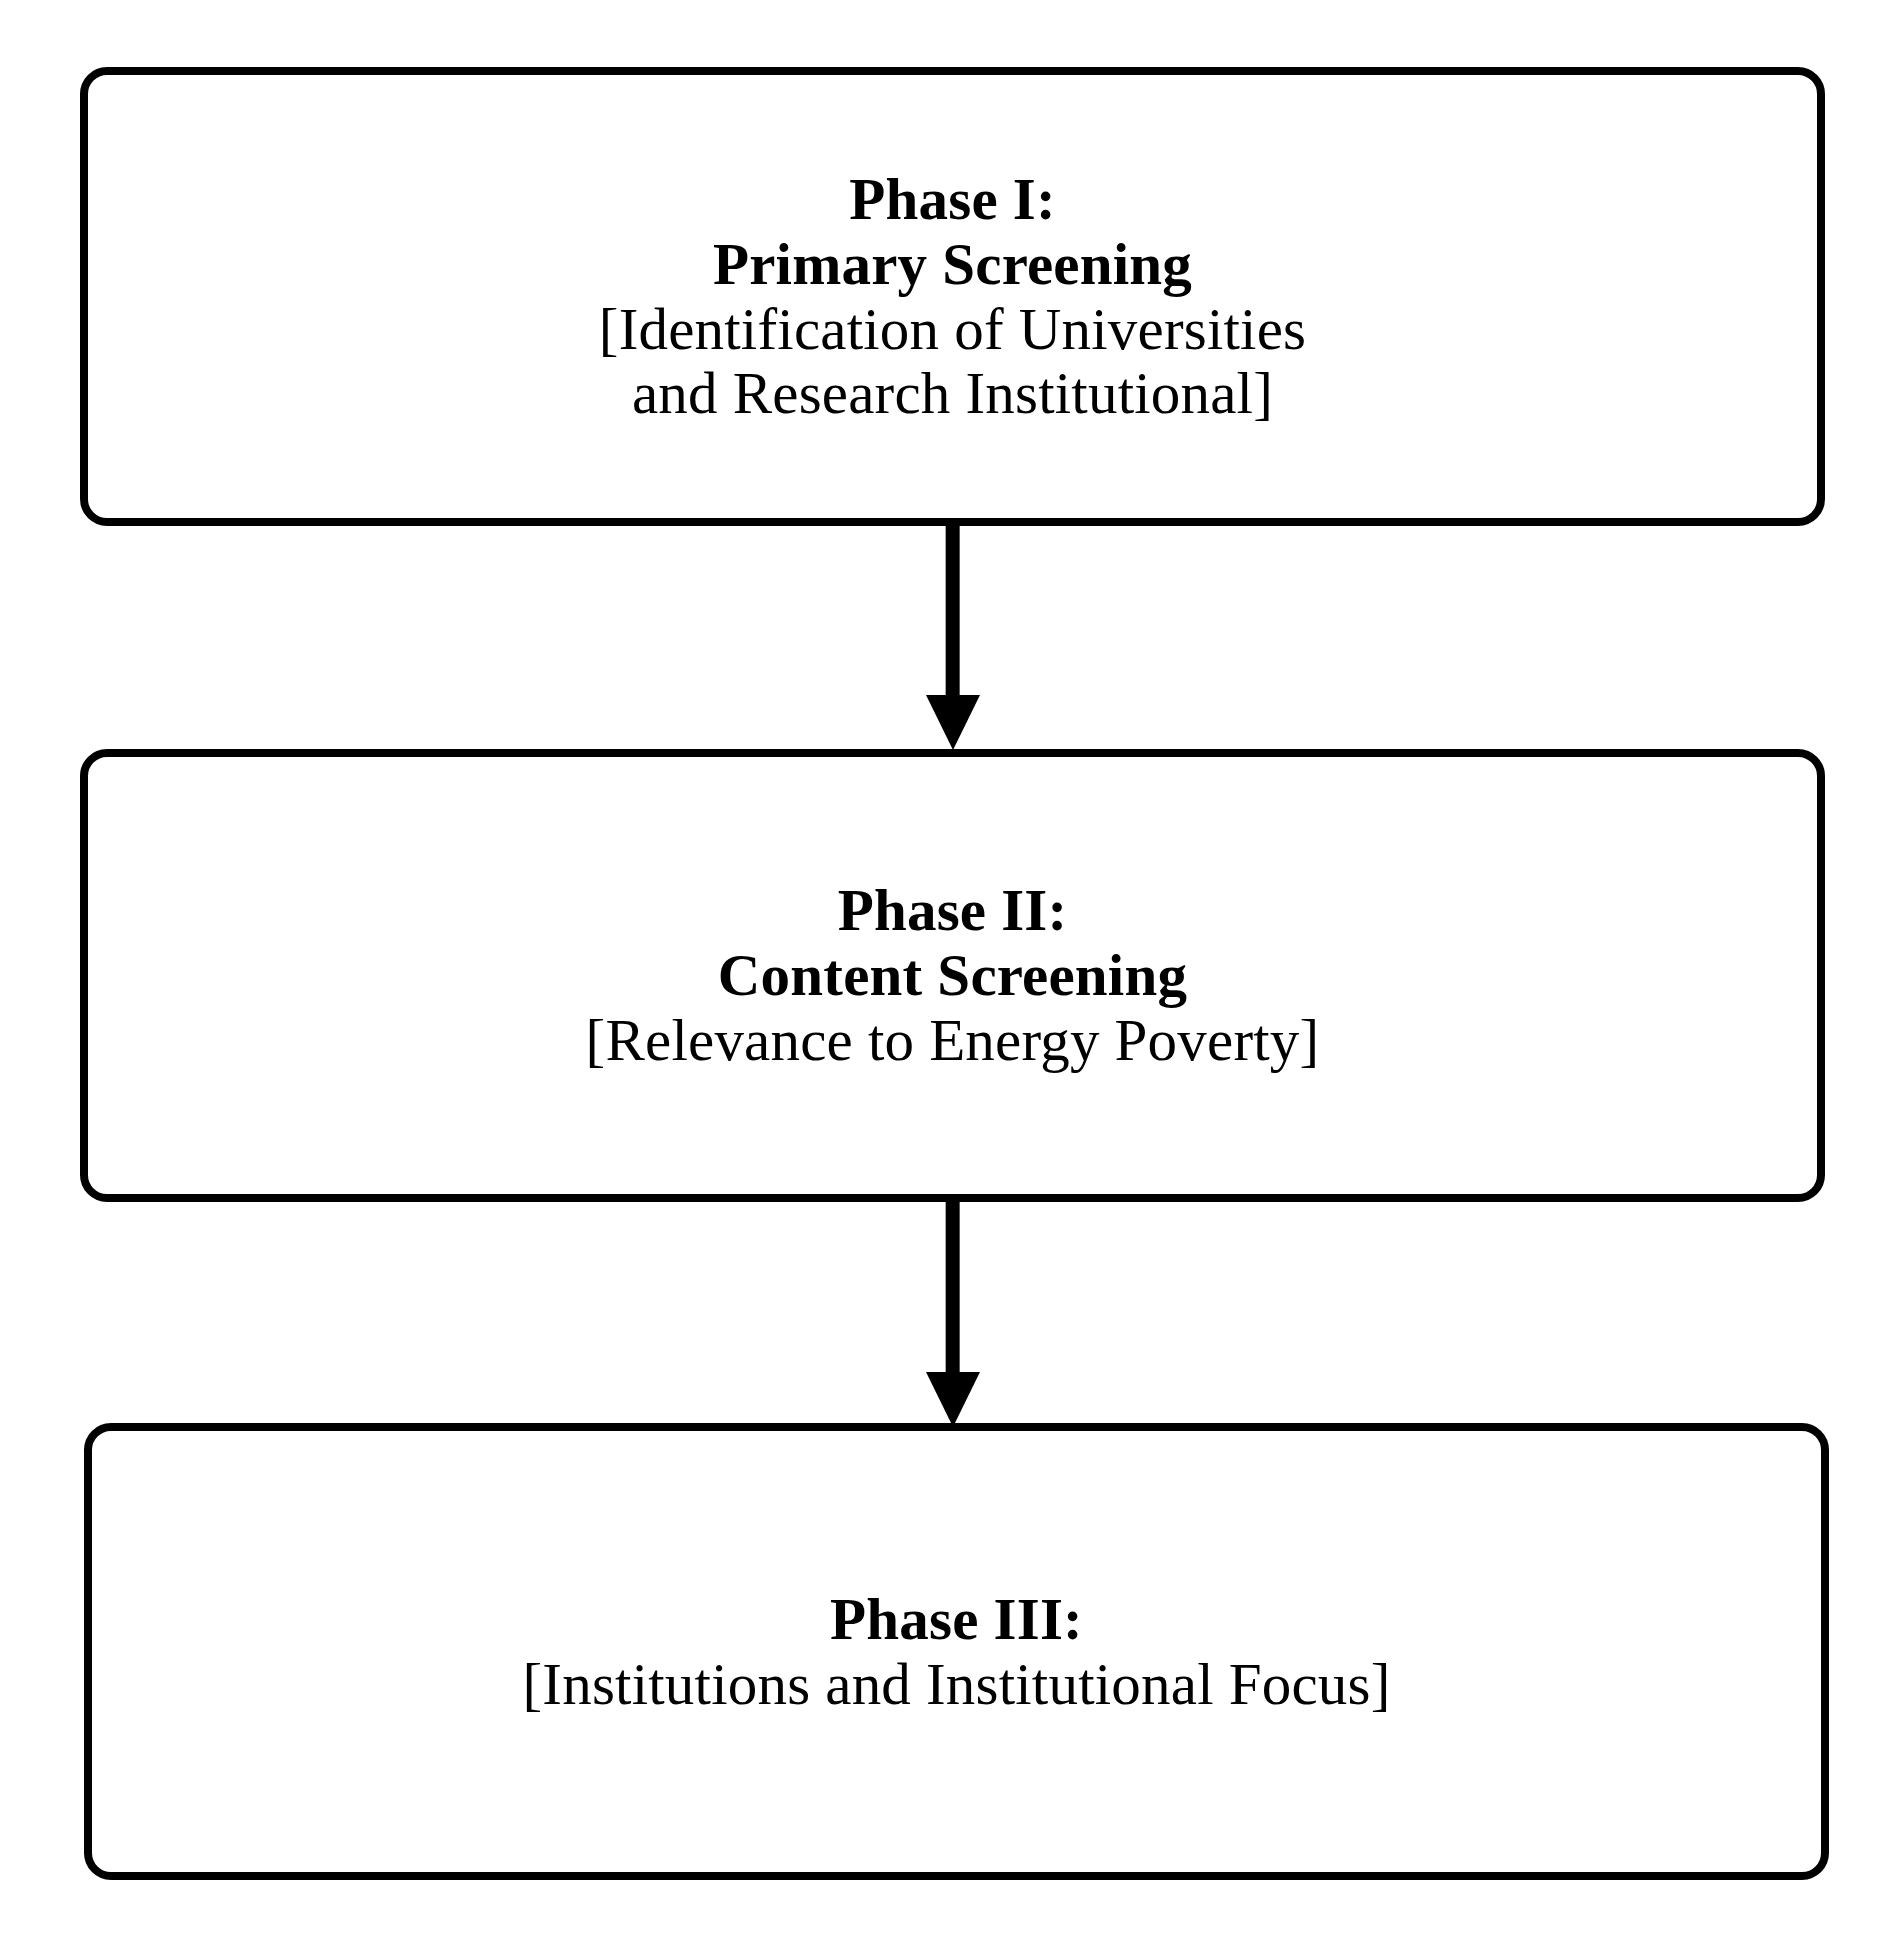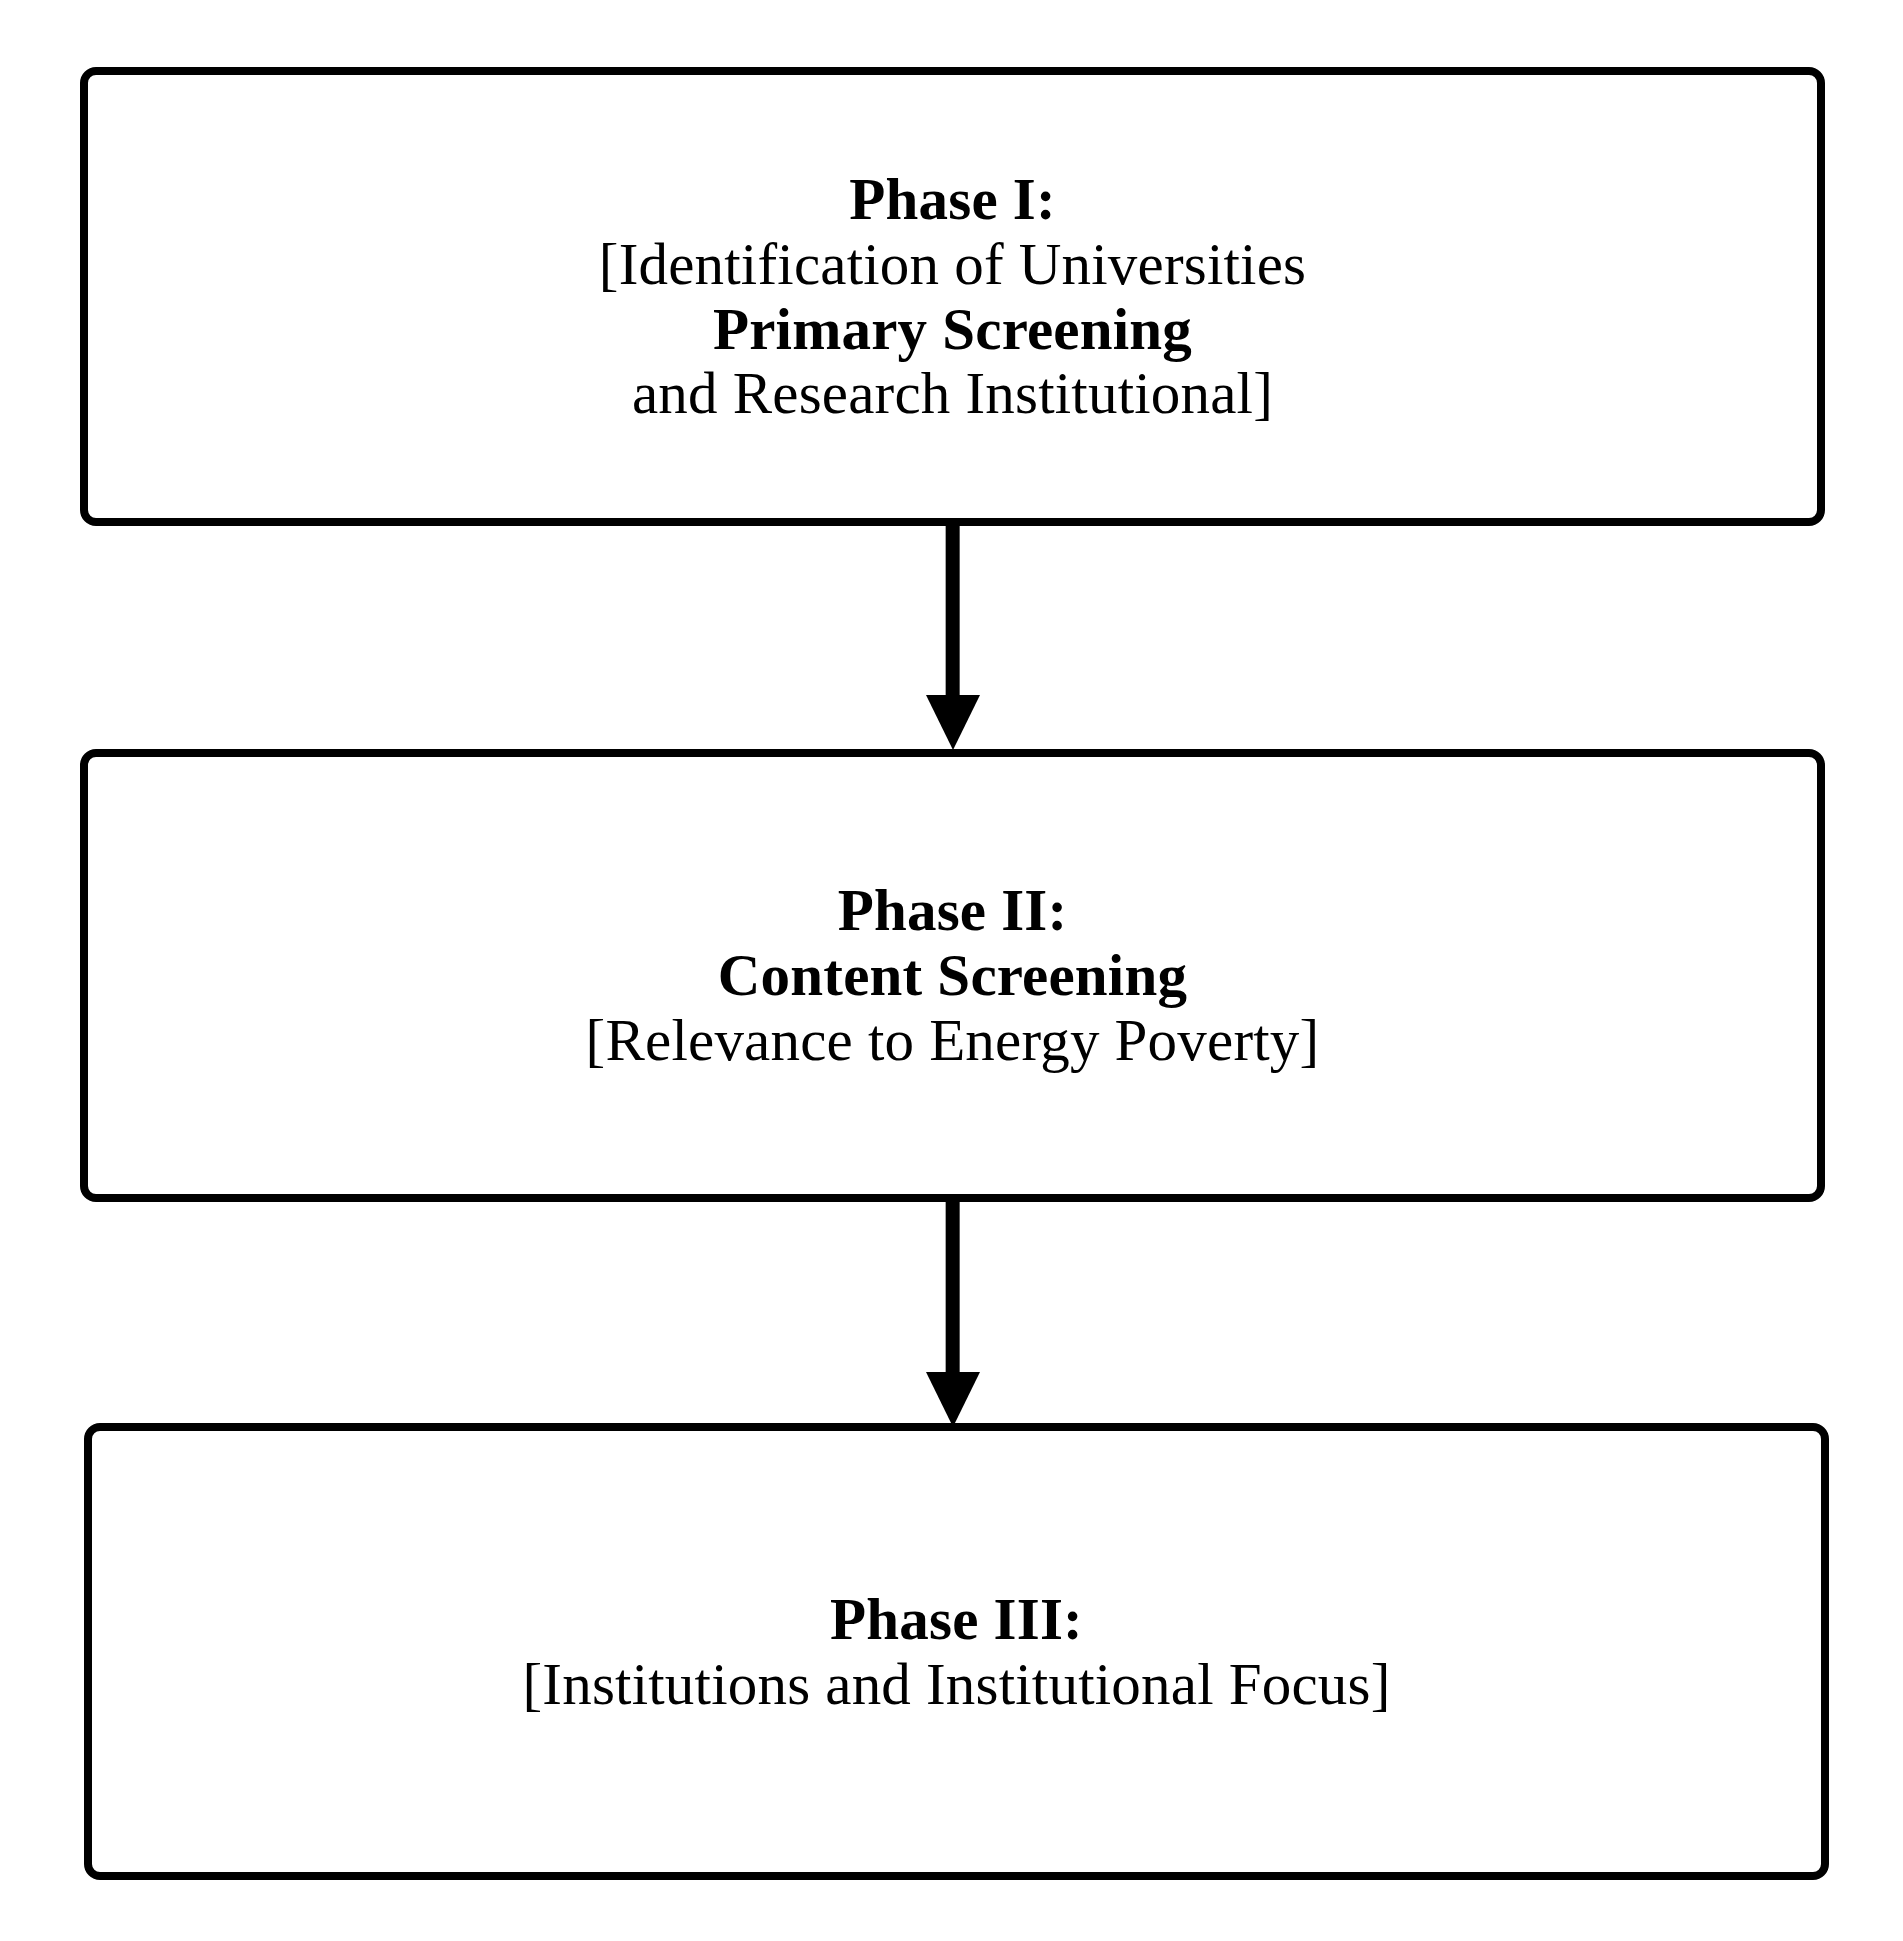--- a/index.html
+++ b/index.html
@@ -16,21 +16,21 @@
     position: relative;
     width: 1903px;
     height: 1942px;
     background: #ffffff;
     overflow: hidden;
   }
   .phase-node {
     position: absolute;
     box-sizing: border-box;
     border: 8.8px solid #000000;
-    border-radius: 16px;
+    border-radius: 27px;
     background: #ffffff;
     display: flex;
     flex-direction: column;
     align-items: center;
     justify-content: center;
     text-align: center;
     padding: 0 82px;
   }
   .node-line {
     display: block;
@@ -103,22 +103,22 @@
   }
   #connector-2 .shaft { height: 176px; }
 </style>
 </head>
 <body>
 
 <div id="diagram-canvas">
 
   <div id="node-phase-1" class="phase-node">
     <span class="node-line title">Phase I:</span>
+    <span class="node-line title">Primary Screening</span>
     <span class="node-line subtitle">[Identification of Universities</span>
-    <span class="node-line title">Primary Screening</span>
     <span class="node-line subtitle">and Research Institutional]</span>
   </div>
 
   <div id="connector-1" class="connector">
     <div class="shaft"></div>
     <div class="head"></div>
   </div>
 
   <div id="node-phase-2" class="phase-node">
     <span class="node-line title">Phase II:</span>

